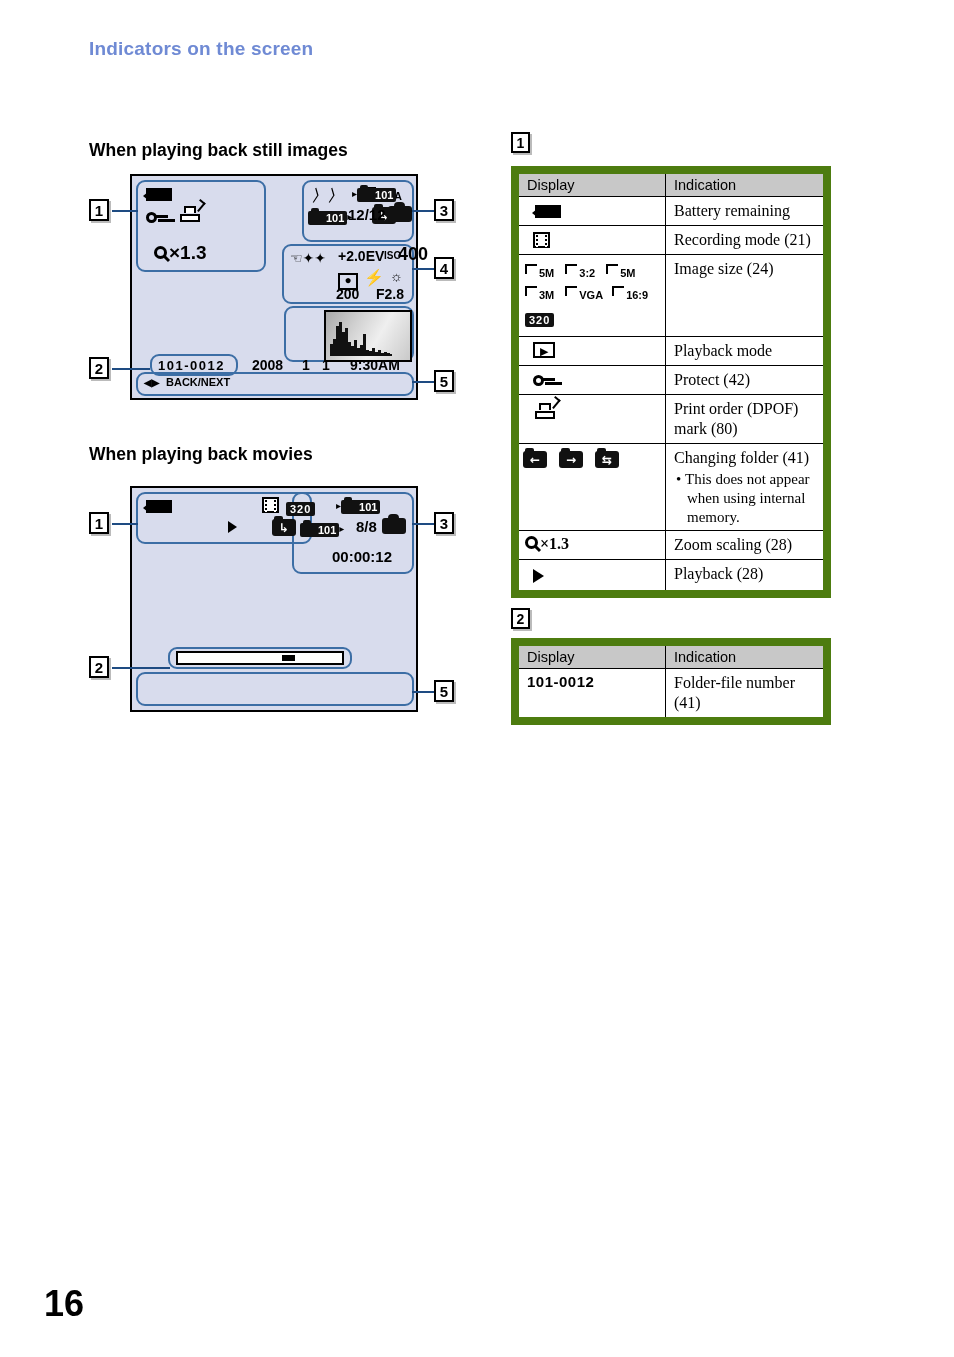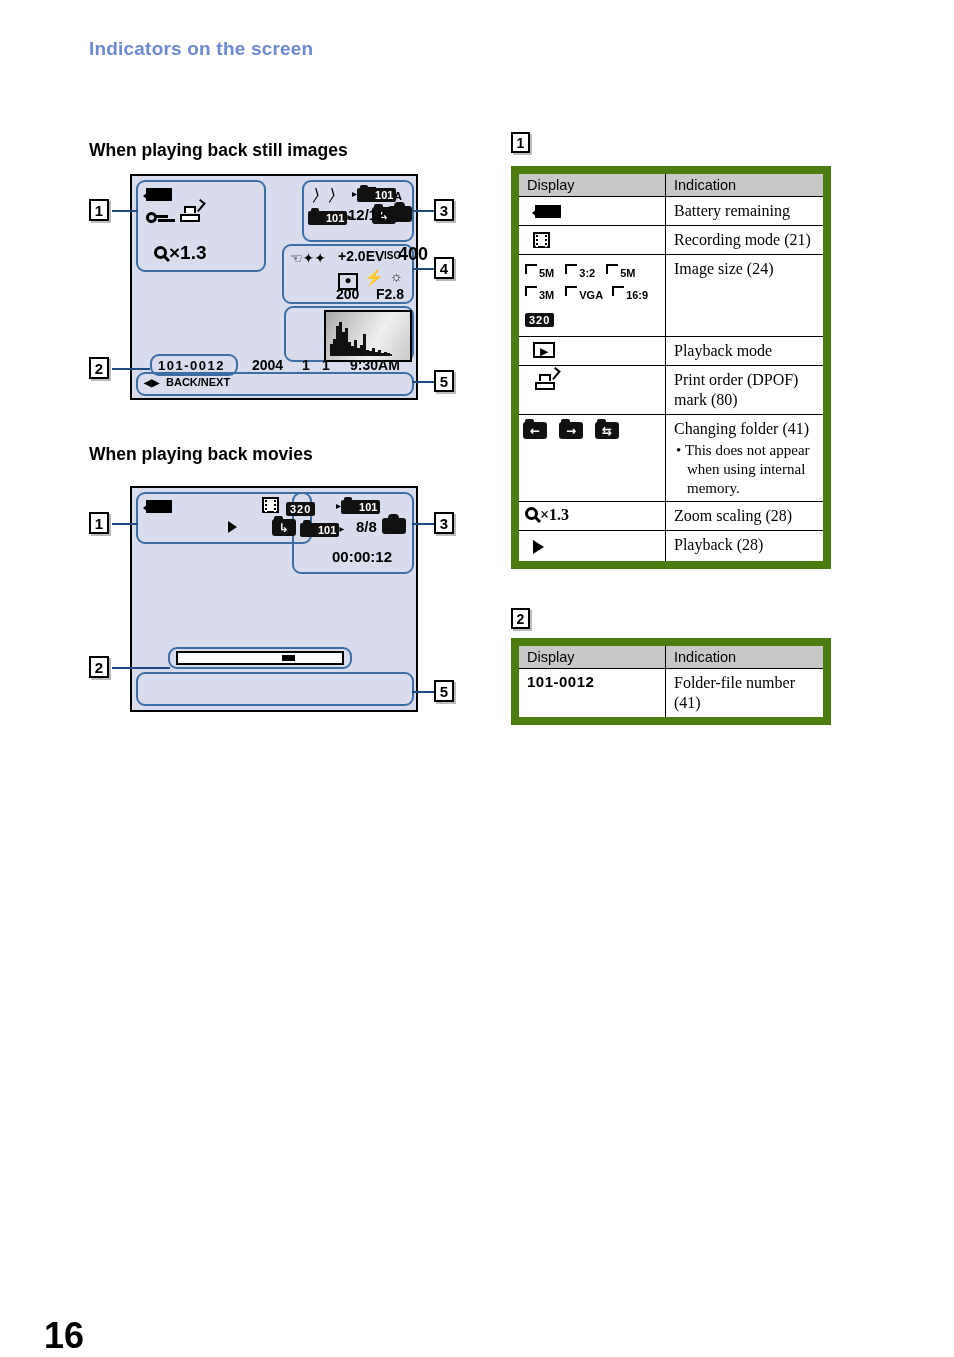--- a/index.html
+++ b/index.html
@@ -210,21 +210,21 @@
     border:1px solid #000;padding:4px 8px;font-size:16px;vertical-align:top;
     font-family:"Liberation Serif", serif;
   }
   table.idx td.disp{width:130px;}
   table.idx td.ind{line-height:1.25;}
   .bullet{margin:2px 0 0 0;padding-left:13px;text-indent:-11px;font-size:15px;}
 
   
   .folio{
     position:absolute;left:44px;top:1283px;
-    font-family:"Liberation Sans", sans-serif;font-weight:bold;font-size:36px;margin-top:32px;
+    font-family:"Liberation Sans", sans-serif;font-weight:bold;font-size:36px;
   }
 </style>
 </head>
 <body>
 
 <div class="page">
 
   <div class="section-title">Indicators on the screen</div>
 
   <div class="h2" id="h2-still">When playing back still images</div>
@@ -320,21 +320,21 @@
           <rect x="52" y="38" width="3" height="6"></rect>
             <rect x="55" y="41" width="3" height="3"></rect>
           <rect x="58" y="40" width="3" height="4"></rect>
             <rect x="61" y="41" width="3" height="3"></rect>
           <rect x="4" y="42" width="62" height="2"></rect>
         </g>
       </svg>
     </div>
 
     <div class="it filenum" style="left:26px;top:182px;">101-0012</div>
-    <div class="it b" style="left:120px;top:181px;font-size:14px;">2004</div>
+    <div class="it b" style="left:120px;top:181px;font-size:14px;">2008</div>
     <div class="it b" style="left:170px;top:181px;font-size:14px;">1</div>
     <div class="it b" style="left:190px;top:181px;font-size:14px;">1</div>
     <div class="it b" style="left:218px;top:181px;font-size:14px;">9:30AM</div>
 
     <div class="it b" style="left:12px;top:201px;font-size:10px;">◀▶</div>
     <div class="it b" style="left:34px;top:200px;font-size:11px;">BACK/NEXT</div>
   </div>
 
   <div class="lead" style="left:112px;top:210px;width:26px;"></div>
   <div class="cbox" style="left:89px;top:199px;">1</div>
@@ -452,20 +452,26 @@
         <td class="ind">Image size (24)</td>
       </tr>
       <tr>
         <td class="disp">
           <span class="pb-mode" style="margin-left:6px;">▶</span>
         </td>
         <td class="ind">Playback mode</td>
       </tr>
       <tr>
         <td class="disp">
+          <div class="key" style="margin:5px 0 3px 6px;"></div>
+        </td>
+        <td class="ind">Protect (42)</td>
+      </tr>
+      <tr>
+        <td class="disp">
           <div class="printer" style="margin:4px 0 4px 8px;">
             <div class="ptop"></div>
               <div class="pbody"></div>
               <div class="pchk"></div>
           </div>
         </td>
         <td class="ind">Print order (DPOF) mark (80)</td>
       </tr>
       <tr>
         <td class="disp" style="padding:7px 4px;">

